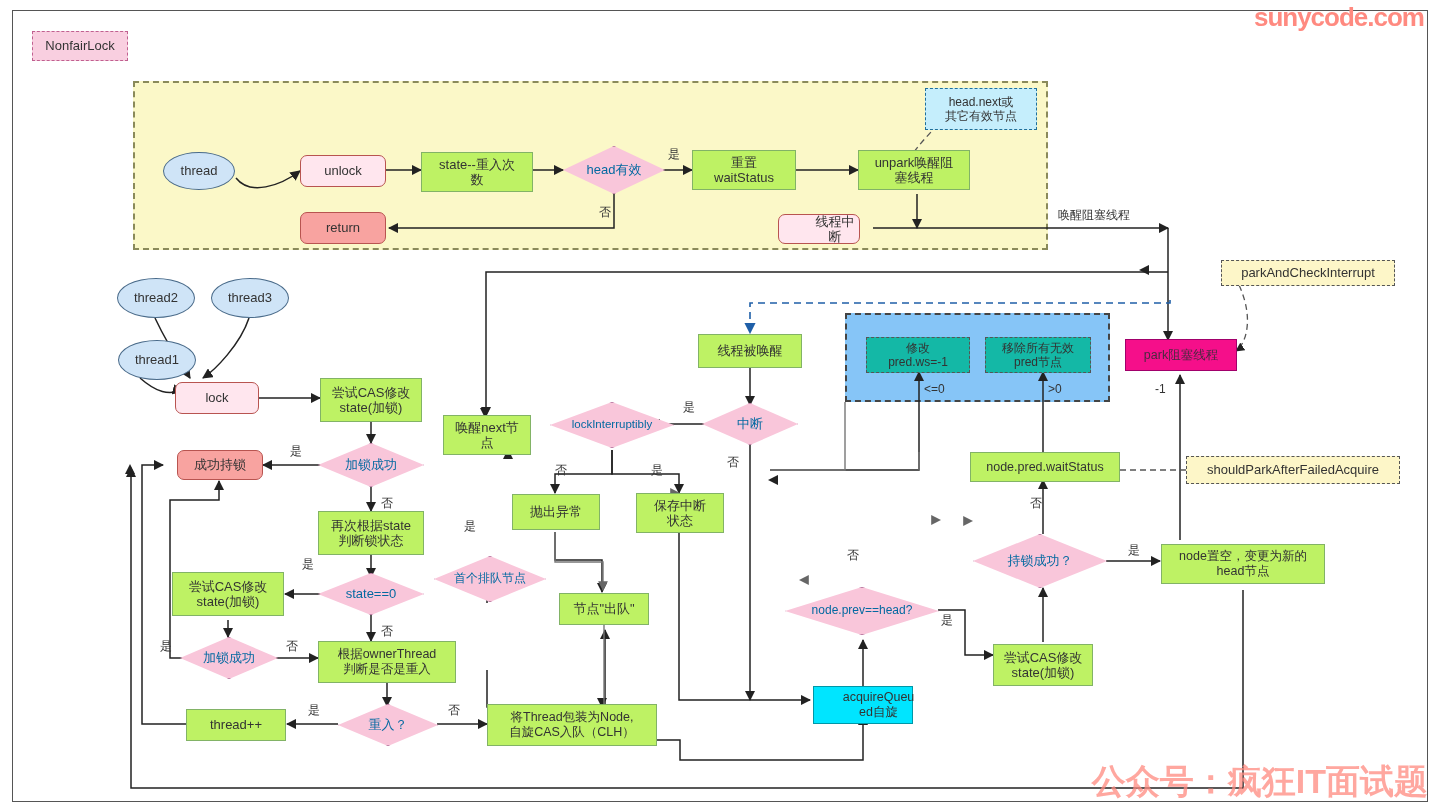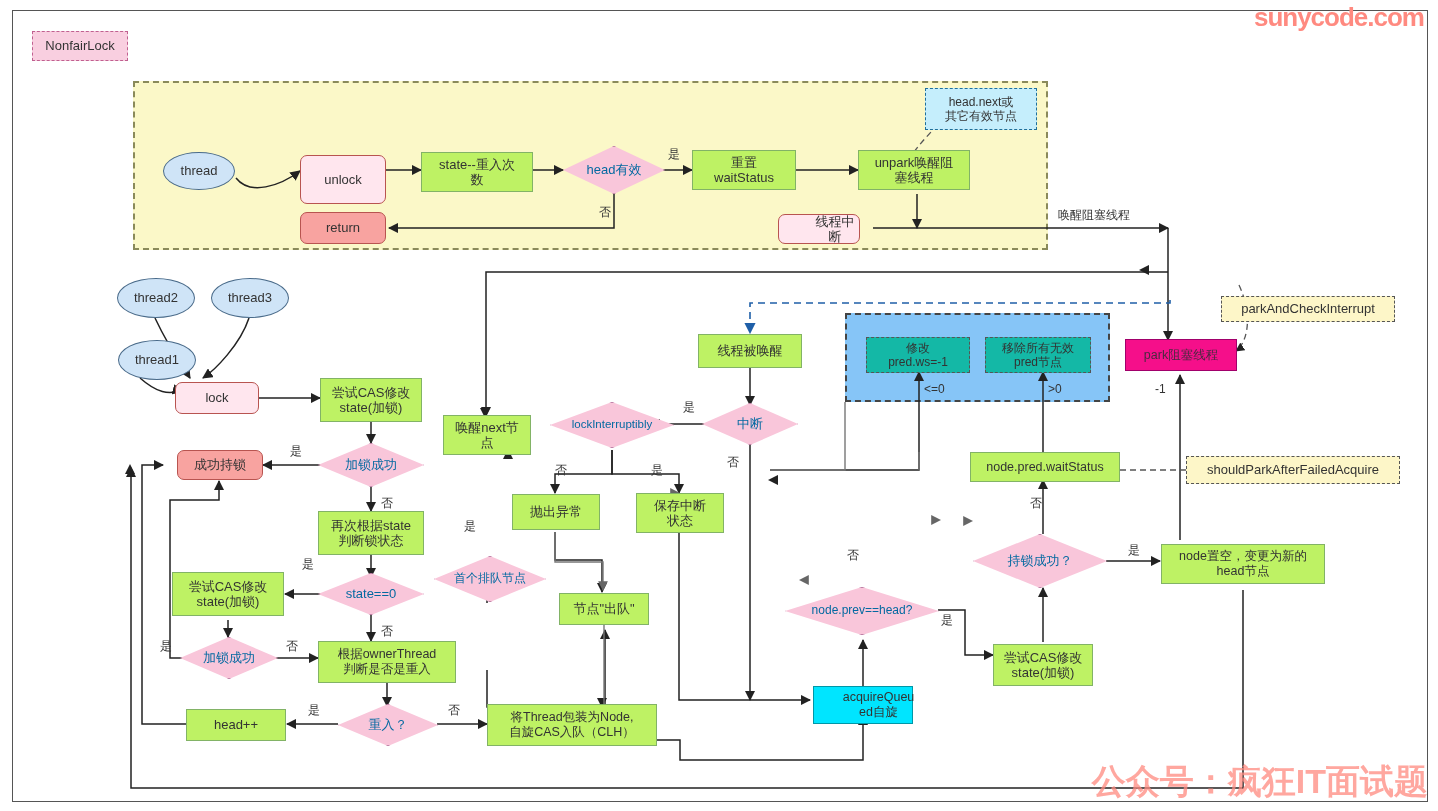--- a/index.html
+++ b/index.html
@@ -152,28 +152,28 @@
       <path d="M845,402 L845,470 L770,470"></path>
       <path d="M919,452 L919,470"></path>
     </g>
   </svg>
 
   <div class="node pinkbox" style="left:32px;top:31px;width:96px;height:30px;">NonfairLock</div>
 
   <div class="node cyannote" style="left:925px;top:88px;width:112px;height:42px;font-size:12px;">head.next或
 其它有效节点</div>
 
-  <div class="node yellownote" style="left:1221px;top:260px;width:174px;height:26px;font-size:13px;margin-top:36px;">parkAndCheckInterrupt</div>
+  <div class="node yellownote" style="left:1221px;top:260px;width:174px;height:26px;font-size:13px;">parkAndCheckInterrupt</div>
 
   <div class="node yellownote" style="left:1186px;top:456px;width:214px;height:28px;font-size:13px;">shouldParkAfterFailedAcquire</div>
 
   <div class="lbl" style="left:1058px;top:207px;">唤醒阻塞线程</div>
 
   <div class="node blueround" style="left:163px;top:152px;width:72px;height:38px;">thread</div>
-  <div class="node pinkd roundr" style="left:300px;top:155px;width:86px;height:49px;">unlock</div>
+  <div class="node pinkd roundr" style="left:300px;top:155px;width:86px;height:32px;">unlock</div>
   <div class="node green" style="left:421px;top:152px;width:112px;height:40px;">state--重入次
 数</div>
   <div class="diamond" style="left:563px;top:146px;width:102px;height:48px;">
     <div class="dshape"></div>
       <div class="dtxt">head有效</div>
   </div>
   <div class="node green" style="left:692px;top:150px;width:104px;height:40px;">重置
 waitStatus</div>
   <div class="node green" style="left:858px;top:150px;width:112px;height:40px;">unpark唤醒阻
 塞线程</div>
@@ -204,21 +204,21 @@
   <div class="diamond" style="left:180px;top:637px;width:98px;height:42px;">
     <div class="dshape"></div>
       <div class="dtxt">加锁成功</div>
   </div>
   <div class="node green" style="left:318px;top:641px;width:138px;height:42px;font-size:12.5px;">根据ownerThread
 判断是否是重入</div>
   <div class="diamond" style="left:338px;top:704px;width:100px;height:42px;">
     <div class="dshape"></div>
       <div class="dtxt">重入？</div>
   </div>
-  <div class="node green" style="left:186px;top:709px;width:100px;height:32px;">head++</div>
+  <div class="node green" style="left:186px;top:709px;width:100px;height:32px;">thread++</div>
   <div class="node green" style="left:487px;top:704px;width:170px;height:42px;font-size:12.5px;">将Thread包装为Node,
 自旋CAS入队（CLH）</div>
 
   <div class="lbl" style="left:290px;top:443px;">是</div>
   <div class="lblv" style="left:378px;top:488px;">否</div>
   <div class="lbl" style="left:302px;top:556px;">是</div>
   <div class="lblv" style="left:378px;top:616px;">否</div>
   <div class="lbl" style="left:160px;top:638px;">是</div>
   <div class="lbl" style="left:286px;top:638px;">否</div>
   <div class="lbl" style="left:308px;top:702px;">是</div>

